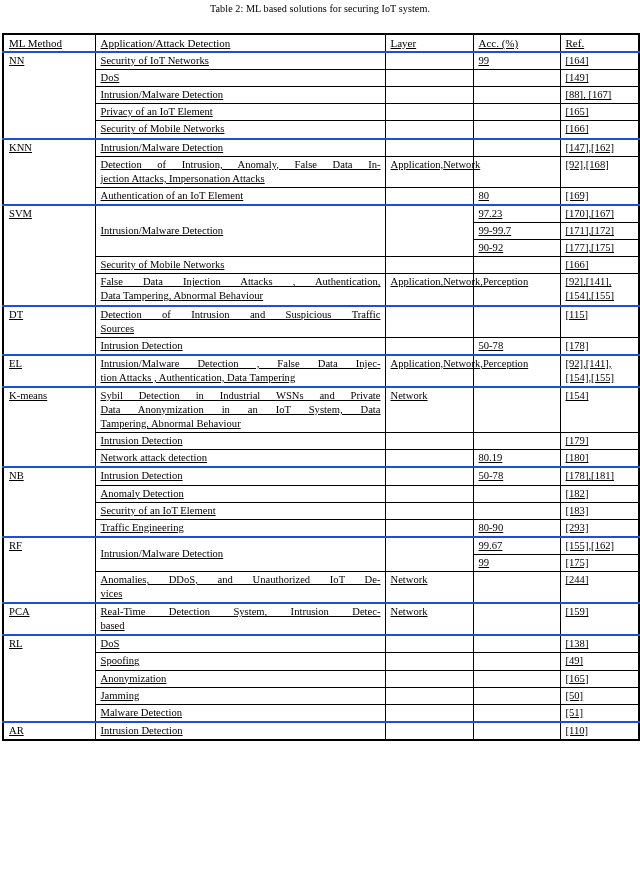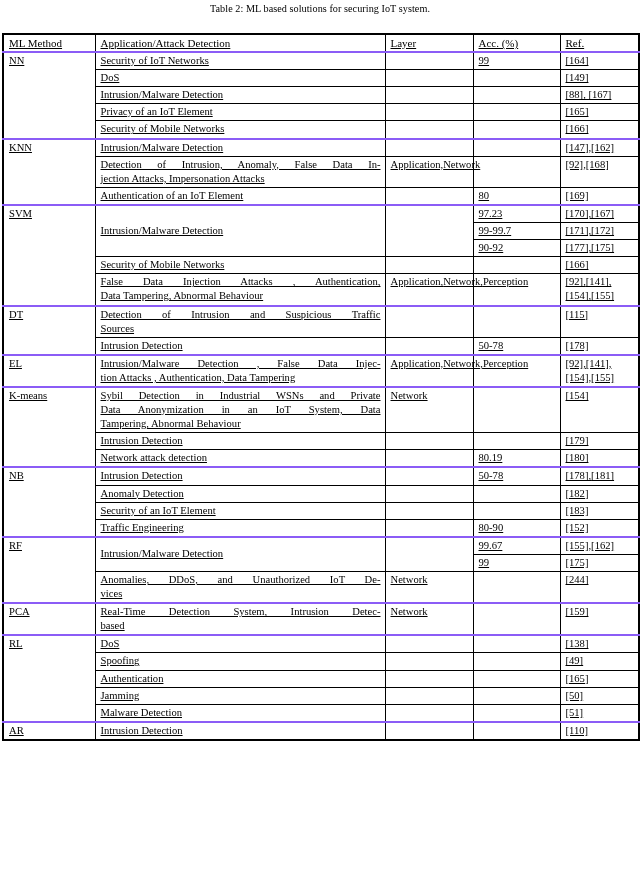--- a/index.html
+++ b/index.html
@@ -49,21 +49,21 @@
     padding-bottom: 5px;
     border-bottom: 2px solid #000;
     border-top: 2px solid #000;
   }
   td.method {
     vertical-align: middle;
     text-align: left;
     padding-left: 7px;
   }
   tr.grp > td {
-    border-top: 2px solid #8b5cf6;
+    border-top: 2px solid #1d4ed8;
   }
   td.just {
     text-align: justify;
     text-justify: inter-word;
     hyphens: manual;
   }
   td.just > span.line { display: block; }
   col.c-method { width: 92px; }
   col.c-app    { width: 290px; }
   col.c-layer  { width: 88px; }
@@ -241,21 +241,21 @@
       <tr>
         <td>Security of an IoT Element</td>
         <td></td>
         <td></td>
         <td>[183]</td>
       </tr>
       <tr>
         <td>Traffic Engineering</td>
         <td></td>
         <td>80-90</td>
-        <td>[152]</td>
+        <td>[293]</td>
       </tr>
       <tr class="grp">
         <td class="method" rowspan="3">RF</td>
         <td rowspan="2" style="vertical-align: middle;">Intrusion/Malware Detection</td>
         <td rowspan="2"></td>
         <td>99.67</td>
         <td><span class="line">[155],</span><span class="line">[162]</span></td>
       </tr>
       <tr>
         <td>99</td>
@@ -287,21 +287,21 @@
         <td></td>
         <td>[138]</td>
       </tr>
       <tr>
         <td>Spoofing</td>
         <td></td>
         <td></td>
         <td>[49]</td>
       </tr>
       <tr>
-        <td>Authentication</td>
+        <td>Anonymization</td>
         <td></td>
         <td></td>
         <td>[165]</td>
       </tr>
       <tr>
         <td>Jamming</td>
         <td></td>
         <td></td>
         <td>[50]</td>
       </tr>

